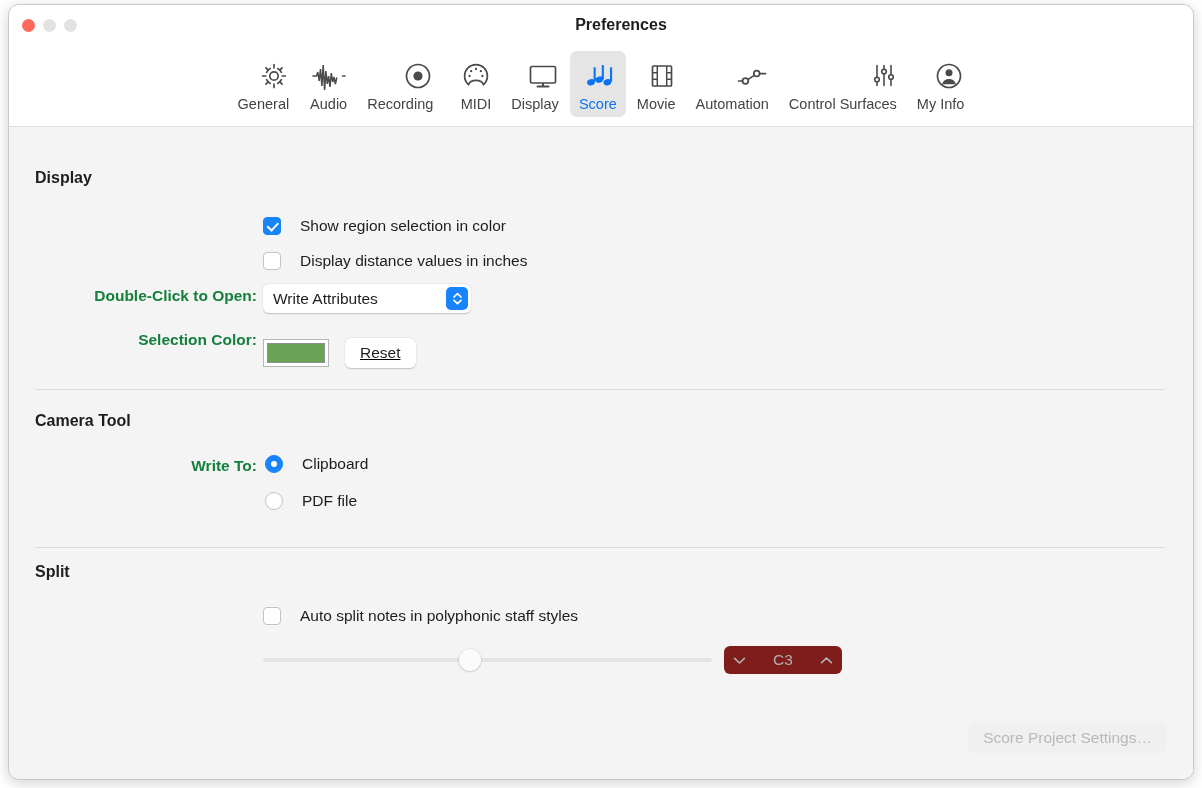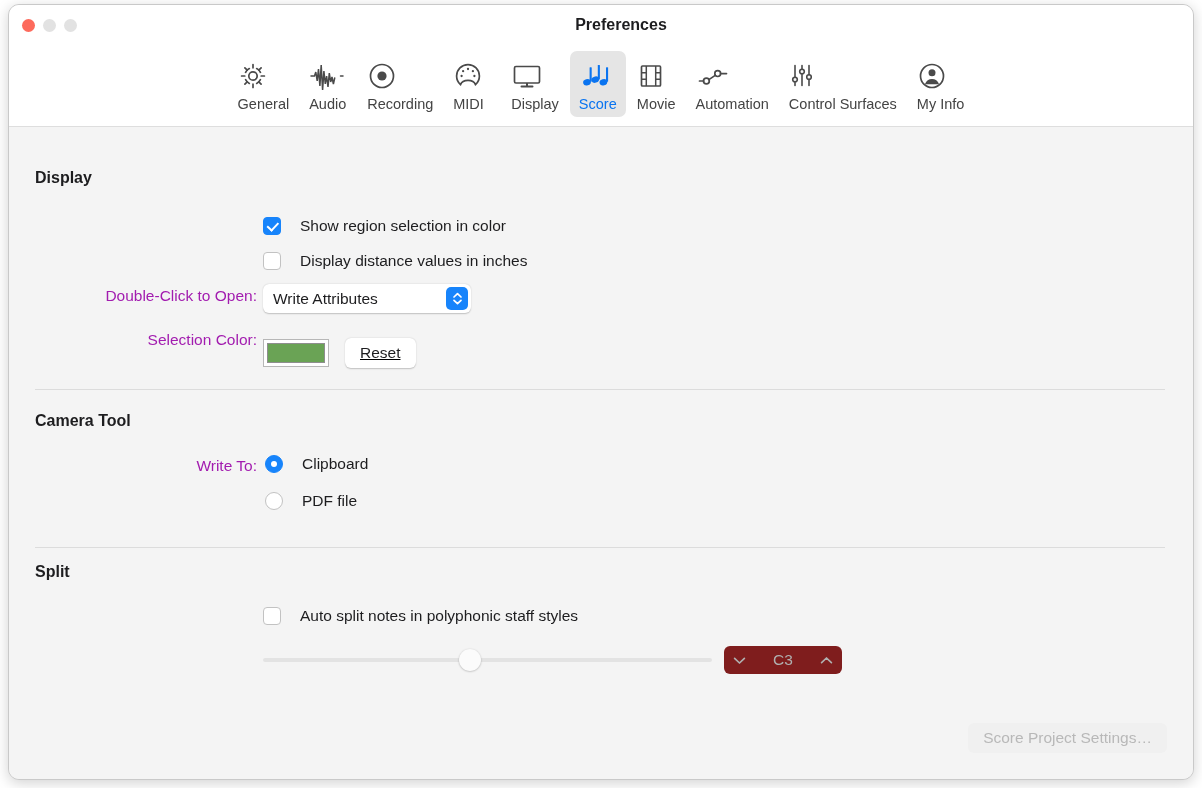--- a/index.html
+++ b/index.html
@@ -59,21 +59,21 @@
     border-bottom: 1px solid #dedede;
     display: flex;
     align-items: flex-start;
     justify-content: center;
     gap: 2px;
     padding-top: 2px;
   }
   .tab {
     display: flex;
     flex-direction: column;
-    align-items: flex-start;
+    align-items: flex-end;
     justify-content: flex-start;
     padding: 7px 9px 5px 9px;
     border-radius: 7px;
     cursor: default;
     min-width: 56px;
   }
   .tab.selected { background: #e5e5e5; }
   .tab .ticon {
     height: 36px;
     display: flex;
@@ -113,23 +113,24 @@
     background: #dcdcdc;
   }
 
   .row {
     position: absolute;
     display: flex;
     align-items: center;
   }
   .rlabel {
     font-size: 15.5px;
-    color: #a21caf;
+    color: #15803d;
     text-align: right;
     white-space: nowrap;
+    font-weight: bold;
   }
 
   
   .cbrow { display: flex; align-items: center; gap: 19px; }
   .checkbox {
     width: 18px; height: 18px;
     border-radius: 4px;
     border: 1px solid #c2c2c2;
     background: #ffffff;
     display: flex; align-items: center; justify-content: center;

